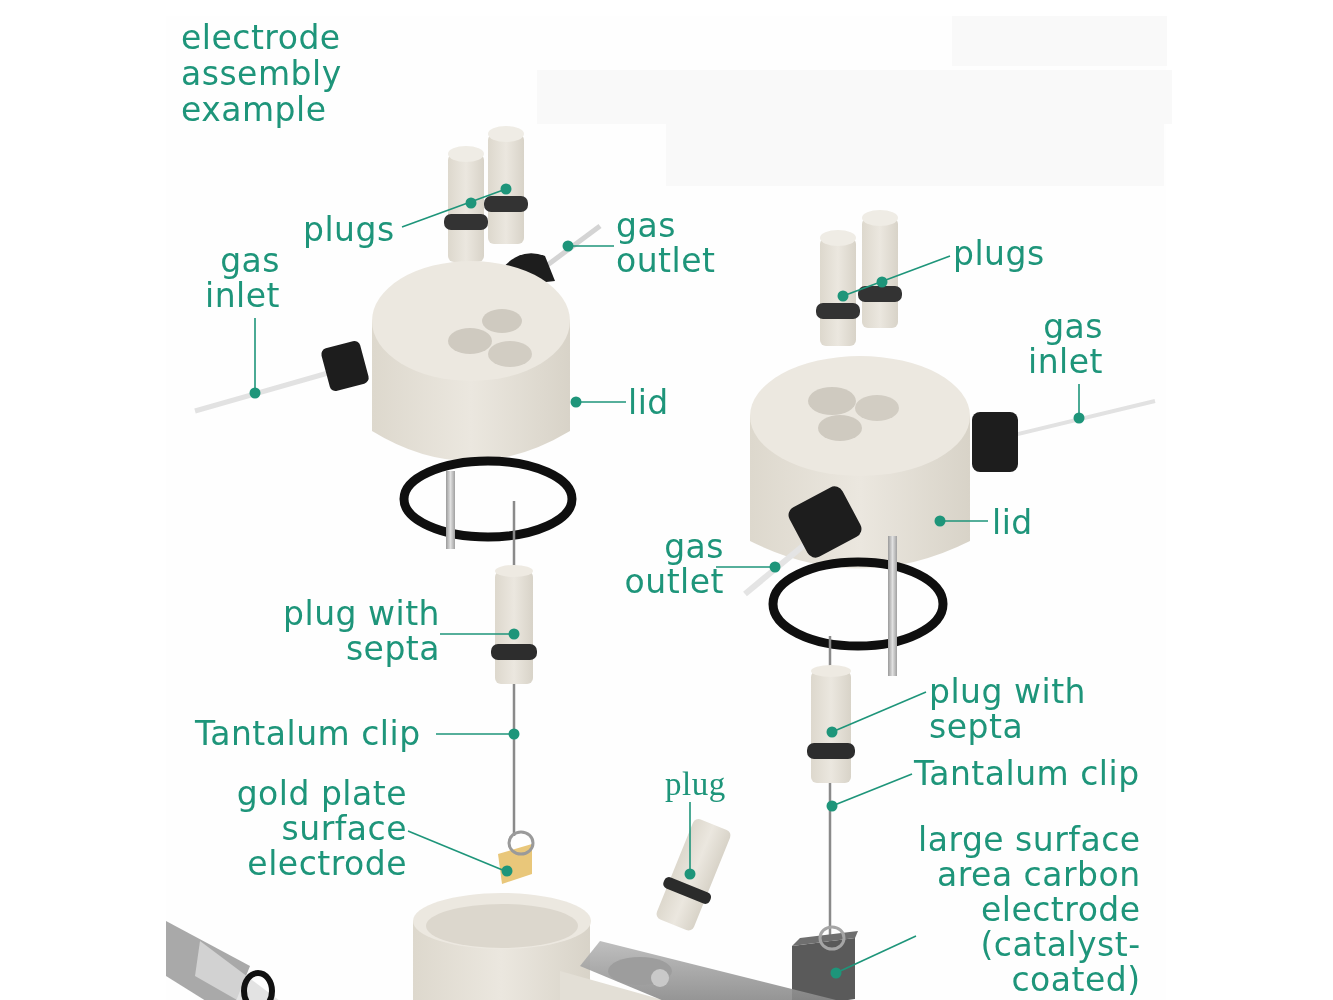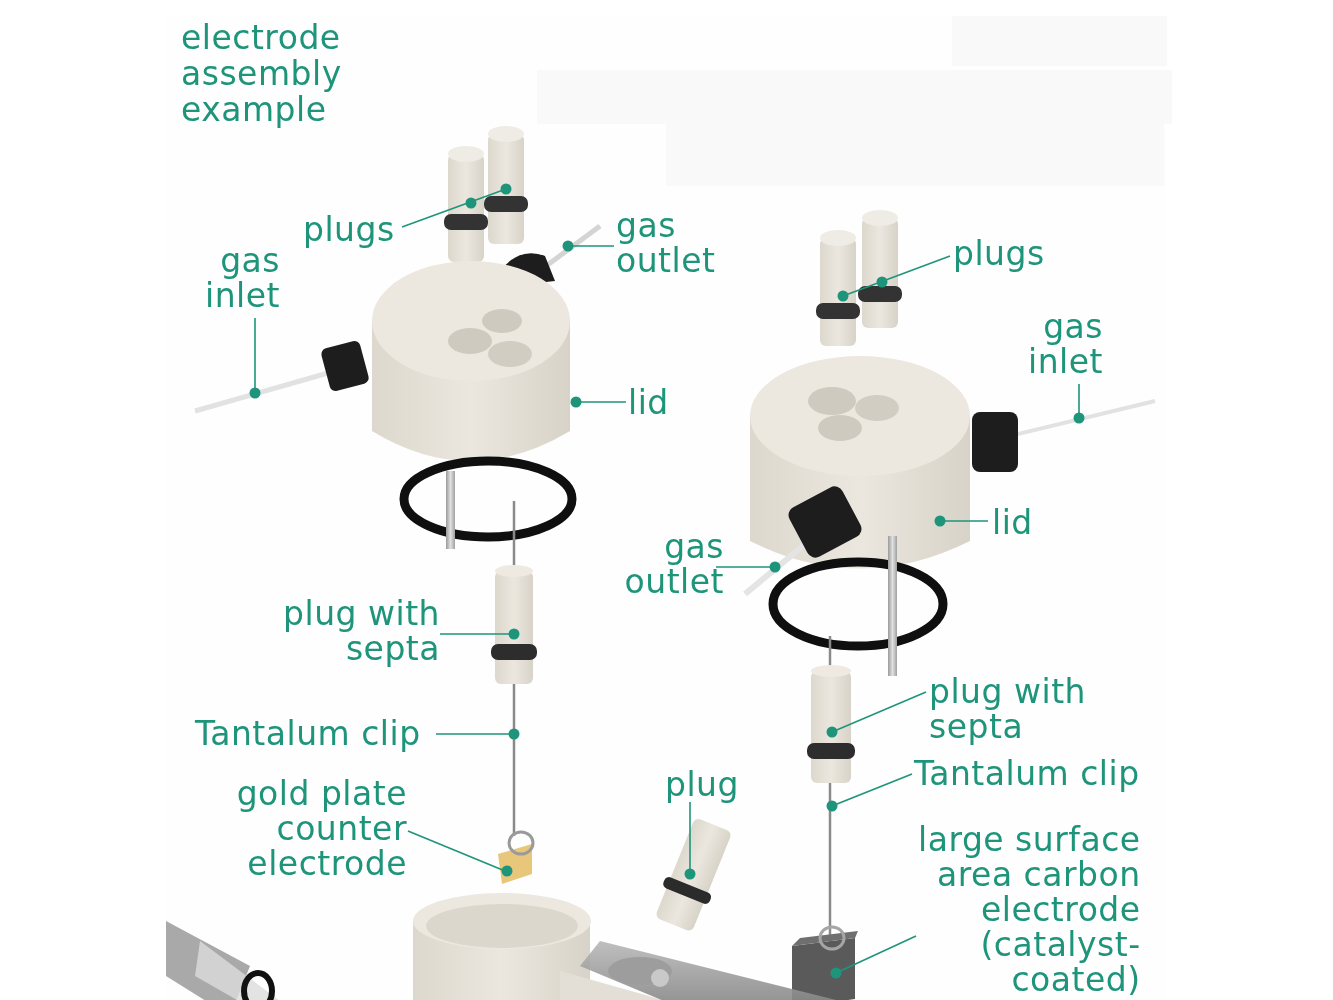--- a/index.html
+++ b/index.html
@@ -210,32 +210,32 @@
   <div class="lbl" style="left:303px;top:196px;">plugs</div>
   <div class="lbl" style="left:616px;top:192px;">gas
 outlet</div>
   <div class="lbl right" style="left:196px;top:227px;width:84px;">gas
 inlet</div>
   <div class="lbl" style="left:628px;top:369px;">lid</div>
   <div class="lbl right" style="left:270px;top:580px;width:170px;">plug with
 septa</div>
   <div class="lbl" style="left:195px;top:700px;">Tantalum clip</div>
   <div class="lbl right" style="left:200px;top:760px;width:207px;">gold plate
-counter
+surface
 electrode</div>
 
   <div class="lbl" style="left:953px;top:220px;">plugs</div>
   <div class="lbl right" style="left:1010px;top:293px;width:93px;">gas
 inlet</div>
   <div class="lbl" style="left:992px;top:489px;">lid</div>
   <div class="lbl right" style="left:610px;top:513px;width:114px;">gas
 outlet</div>
   <div class="lbl" style="left:929px;top:658px;">plug with
 septa</div>
   <div class="lbl" style="left:914px;top:740px;">Tantalum clip</div>
   <div class="lbl" style="left:918px;top:806px;text-align:right;">large surface
 area carbon
 electrode
 (catalyst-
 coated)</div>
 
-  <div class="lbl" style="left:665px;top:751px;">plug</div>
+  <div class="lbl" style="left:665px;top:751px;font-family:Liberation Serif, serif;">plug</div>
 </div>
 
 </body></html>

